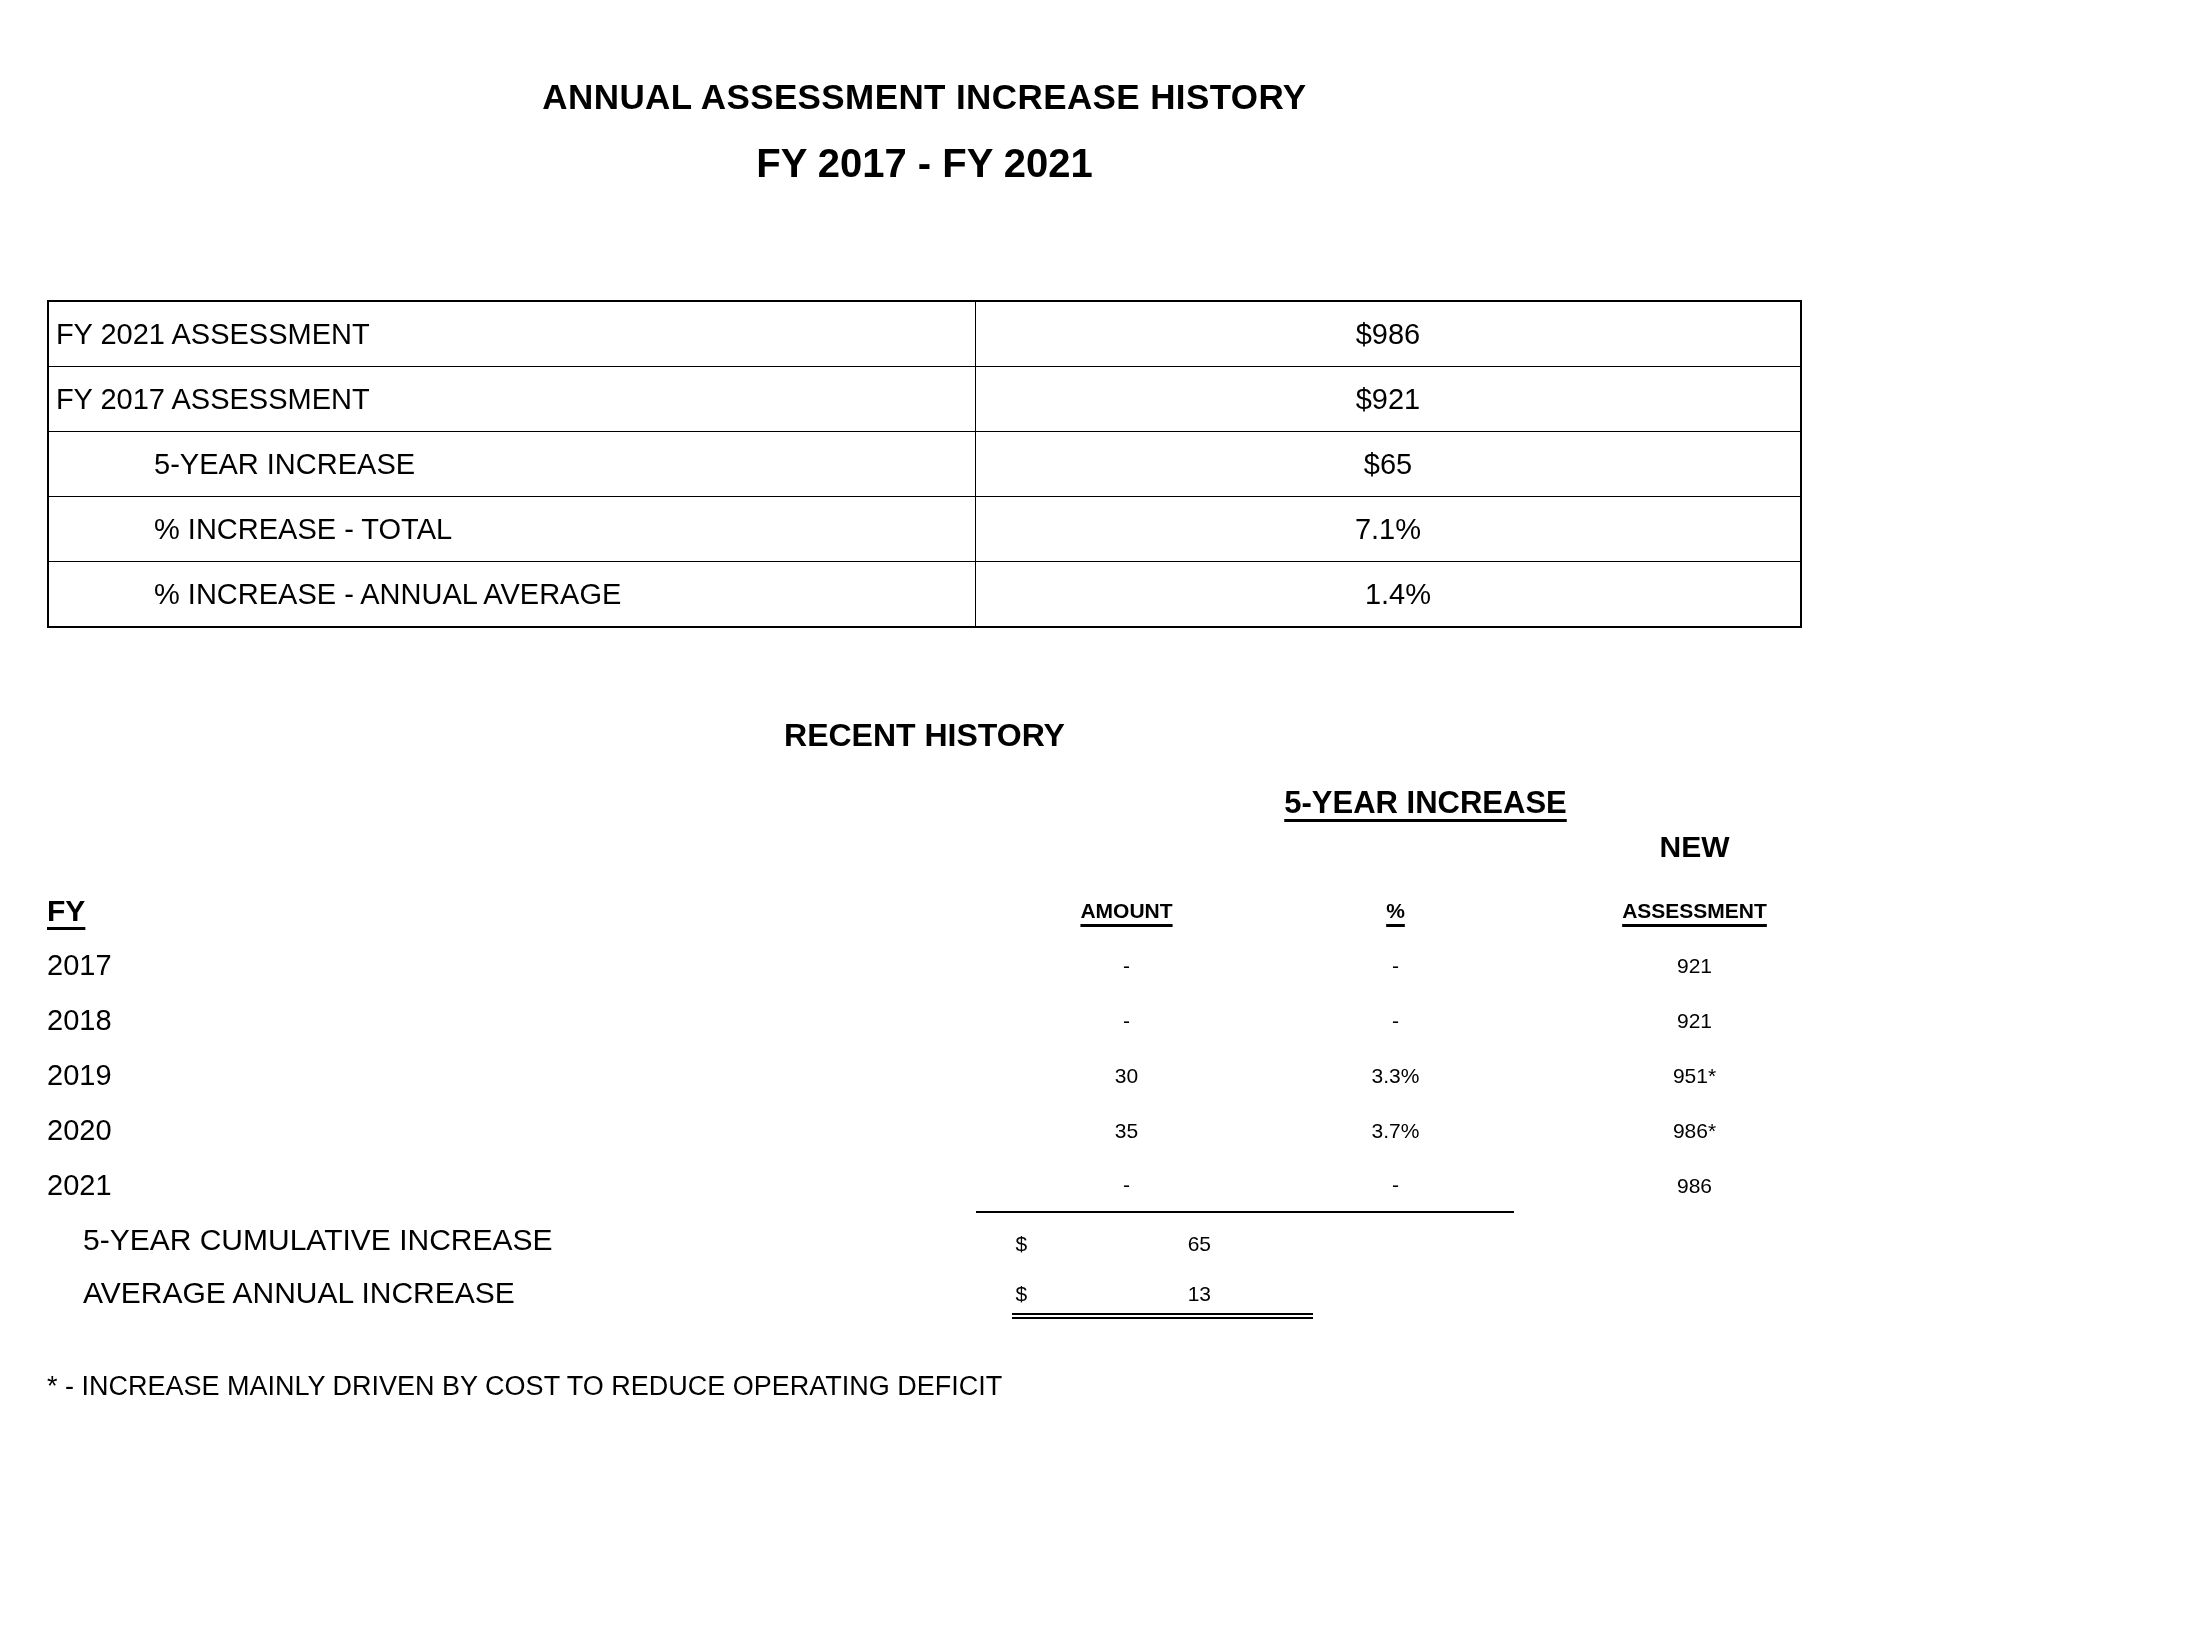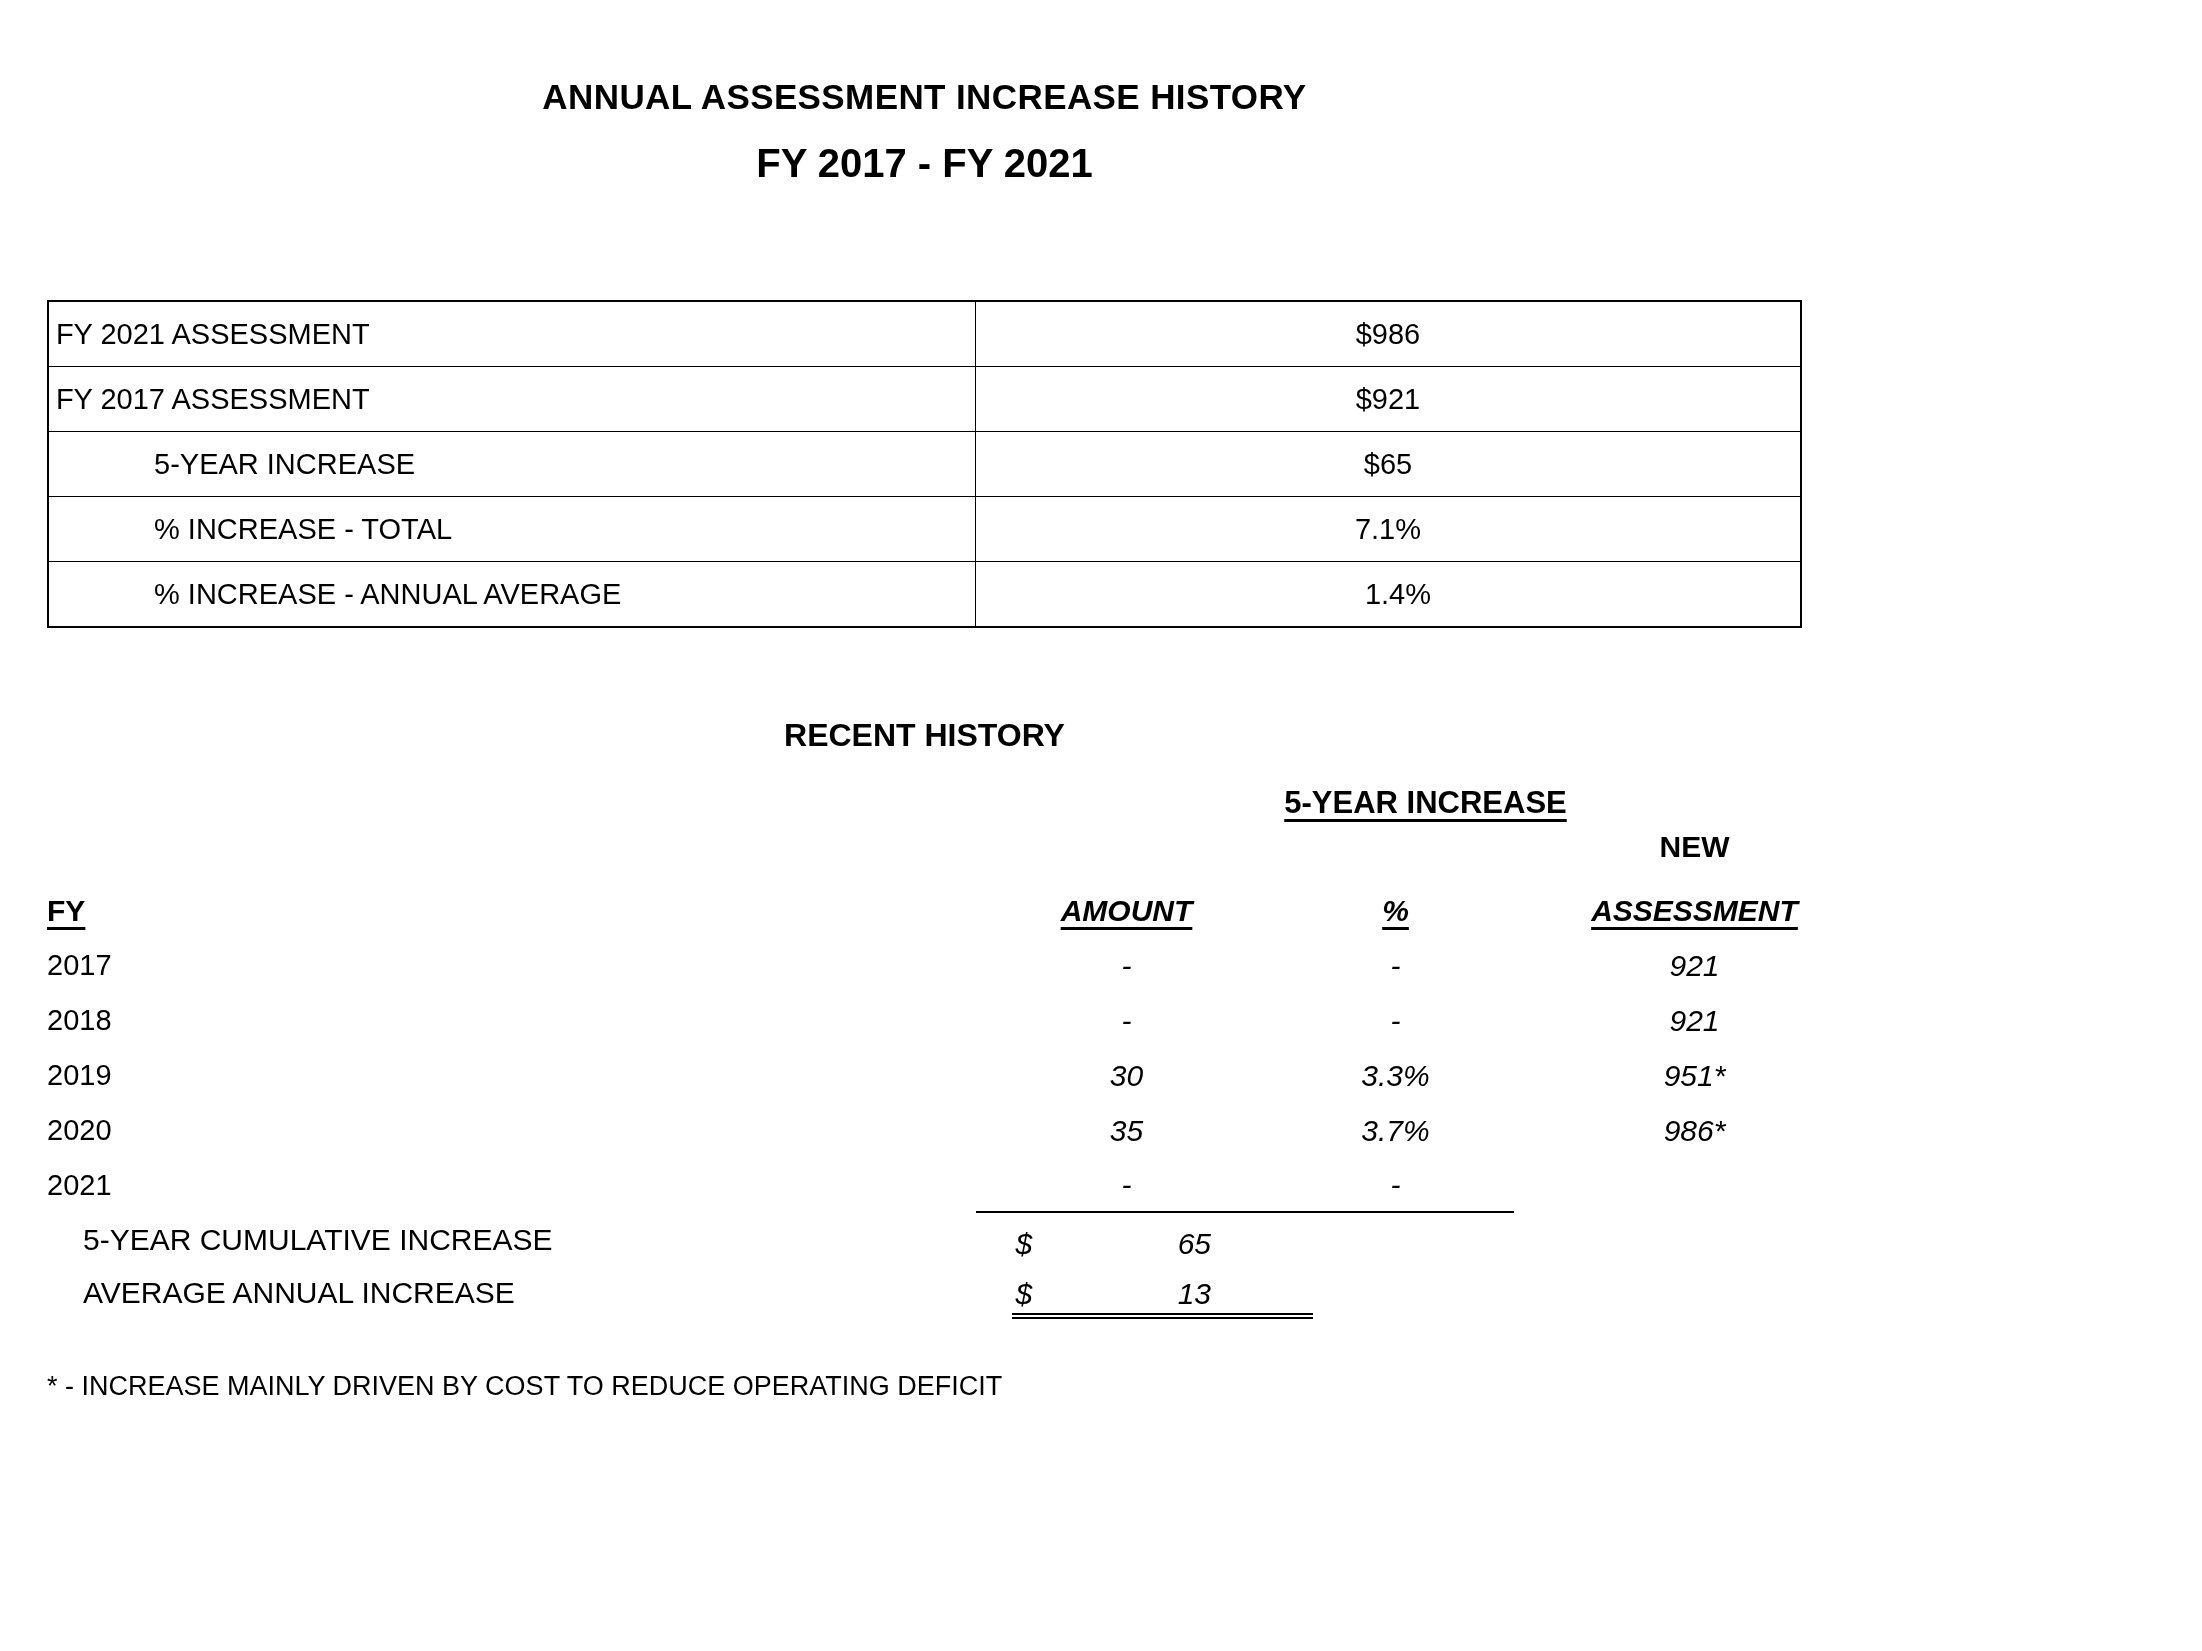--- a/index.html
+++ b/index.html
@@ -109,22 +109,21 @@
     height: 55px;
     align-items: center;
   }
   .rrow .c1 { white-space: nowrap; }
   .rrow .c2, .rrow .c3, .rrow .c4 {
     display: flex;
     align-items: center;
     justify-content: center;
     height: 100%;
     box-sizing: border-box;
-    font-size: 30px;
-    font-style: italic;
+    font-size: 21px;
   }
   .header-row { font-size: 30px; }
   .rule-bottom { border-bottom: 2.6px solid #000; }
 
   .total-row { height: 53px; font-size: 30px; margin-left: 36px; }
   .amount-box {
     display: flex;
     align-items: center;
     justify-content: space-between !important;
     padding: 0 102px 0 3.4px;
@@ -217,20 +216,21 @@
   <div class="rrow">
     <div class="c1">2020</div>
     <div class="c2">35</div>
     <div class="c3">3.7%</div>
     <div class="c4">986*</div>
   </div>
   <div class="rrow">
     <div class="c1">2021</div>
     <div class="c2 rule-bottom">-</div>
     <div class="c3 rule-bottom">-</div>
+    <div class="c4">986</div>
   </div>
 
   <div class="rrow total-row">
     <div class="c1">5-YEAR CUMULATIVE INCREASE</div>
     <div class="c2 amount-box">
       <span>$</span>
       <span>65</span>
     </div>
     <div class="c3"></div>
     <div class="c4"></div>

